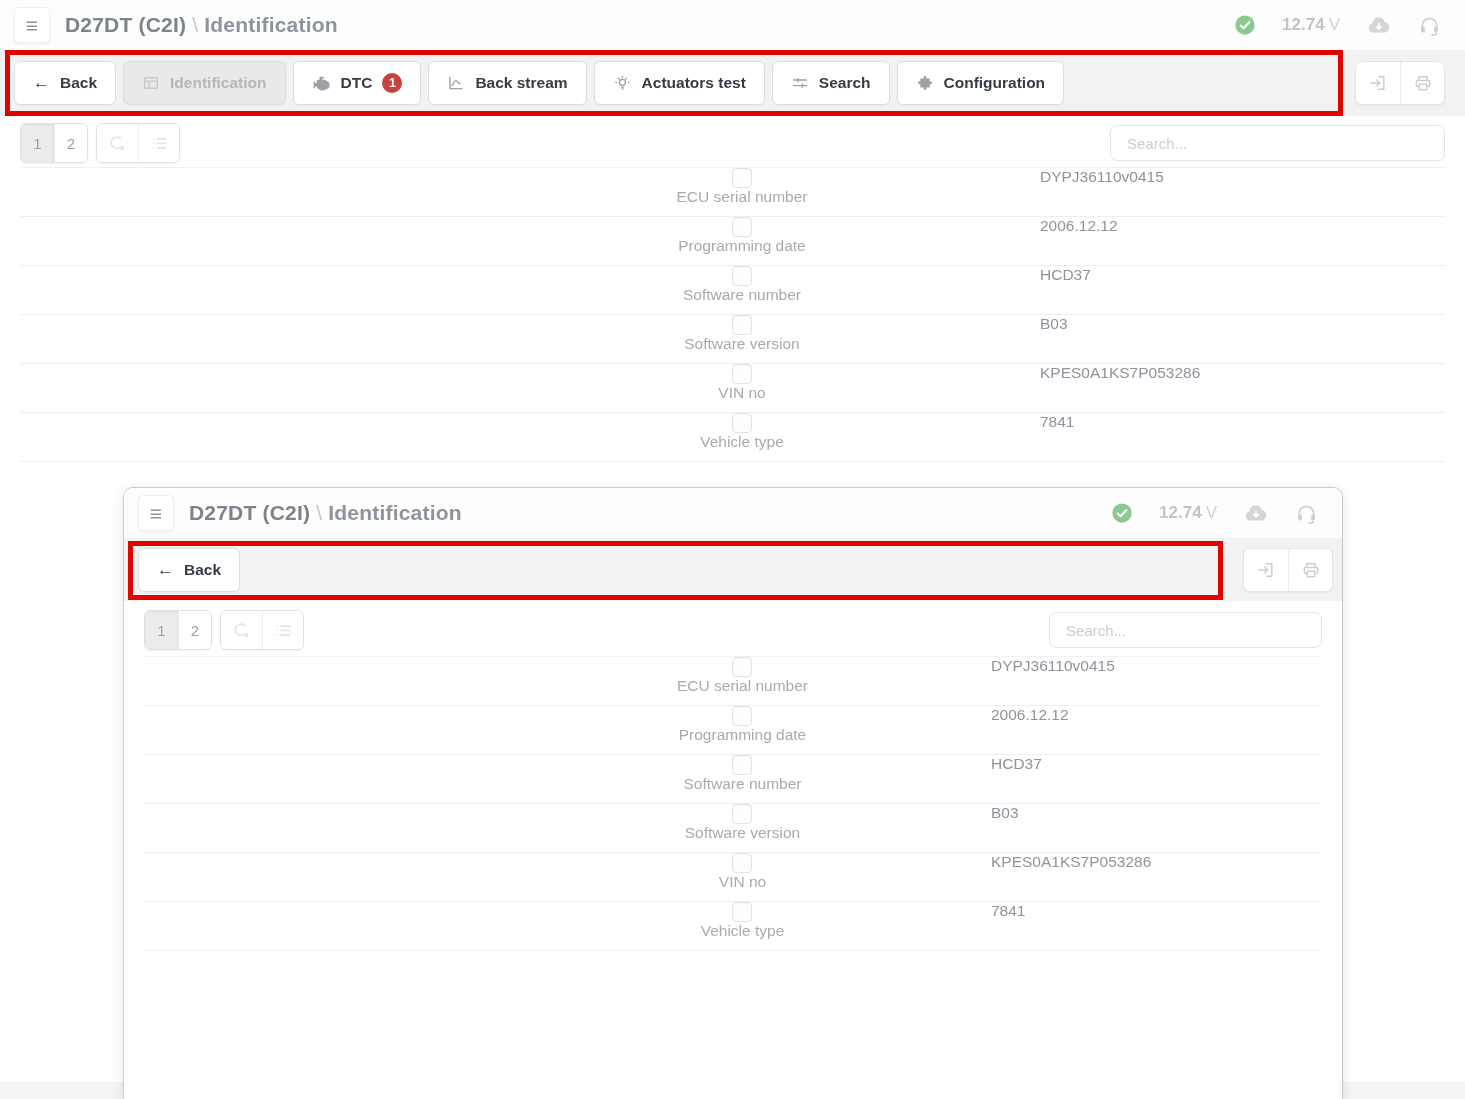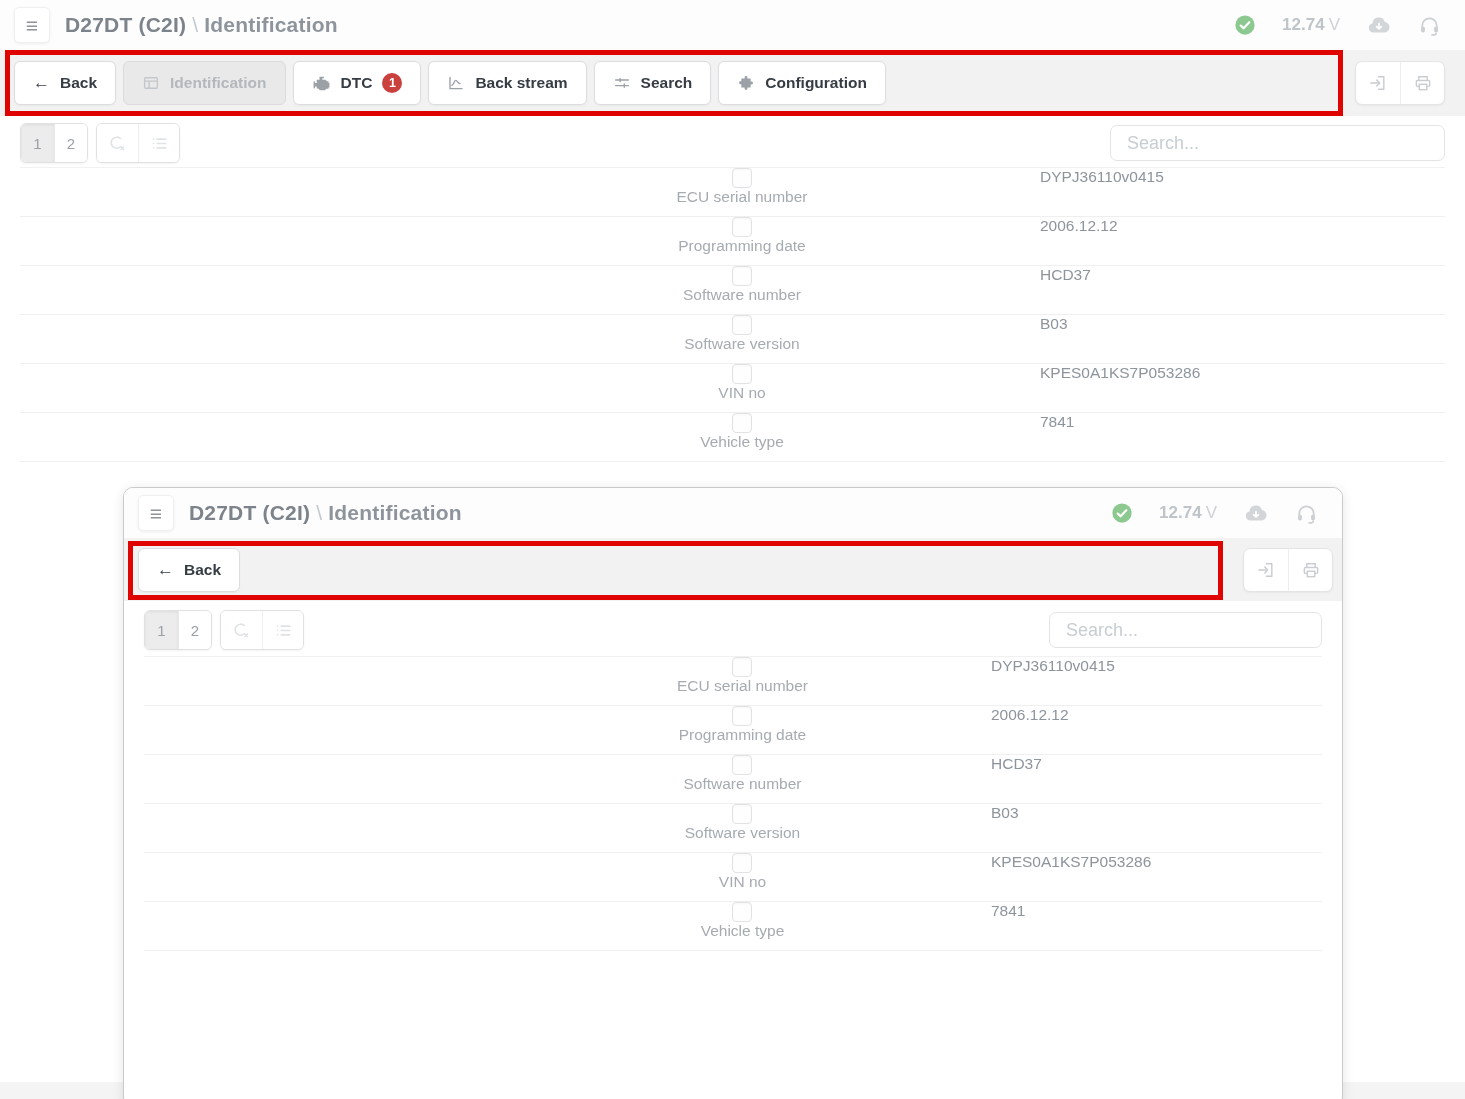--- a/index.html
+++ b/index.html
@@ -46,21 +46,21 @@
   .list-controls { height:51px; display:flex; align-items:center; padding:3px 20px 0; }
   .pager { display:flex; border:1px solid #e0e1e3; border-radius:6px; overflow:hidden; box-shadow:0 1px 2px rgba(0,0,0,.05); background:#fff; }
   .pager .pg { width:33px; height:38px; border:none; background:#fff; color:#9aa0a6; font-size:15px; font-family:inherit; cursor:pointer; }
   .pager .pg + .pg { border-left:1px solid #e8e9ea; }
   .pager .pg.active { background:#ececec; box-shadow:inset 0 1px 3px rgba(0,0,0,.07); }
   .pager.icon-group { margin-left:8px; }
   .pager .pgi { width:41px; height:38px; border:none; background:#fff; color:#e0e3e5; display:flex; align-items:center; justify-content:center; cursor:pointer; }
   .pager .pgi + .pgi { border-left:1px solid #efeff0; }
   .search {
     margin-left:auto; width:335px; height:36px; border:1px solid #e2e4e6; border-radius:7px;
-    padding:0 16px; font-size:18px; font-family:inherit; color:#6f767d; background:#fff; outline:none;
+    padding:0 16px; font-size:15px; font-family:inherit; color:#6f767d; background:#fff; outline:none;
   }
   .search::placeholder { color:#c8cdd2; }
   
   .id-table { margin:0 20px; border-top:1px solid #f1f1f2; }
   .row { height:49px; display:flex; align-items:center; border-bottom:1px solid #efeff0; position:relative;flex-direction:column; }
   .cb { width:20px; height:20px; border:1px solid #e1e2e4; border-radius:4px; background:#fefefe; margin-left:18px; box-shadow:inset 0 1px 2px rgba(0,0,0,.03); cursor:pointer; flex:none; }
   .lbl { margin-left:19px; font-size:15.5px; color:#a6abb1; }
   .val { position:absolute; left:1020px; font-size:15.5px; color:#8d949c; }
   
   .annotation { position:absolute; border:5px solid var(--annotation-red,#e00400); pointer-events:none; }
@@ -143,20 +143,30 @@
         <span class="badge">1</span>
       </button>
       <button class="tb-btn">
         <span class="ticon">
           <svg width="18" height="18" viewBox="0 0 24 24" fill="none" stroke="currentColor" stroke-width="1.8" stroke-linecap="round">
               <path d="M4 4.5V19.5h16"></path>
               <path d="M6.5 15c2.8 0 2.6-6.5 5.2-6.5 2.2 0 2.3 4.3 5.8 4.3"></path>
             </svg>
         </span>
         <span>Back stream</span>
+      </button>
+      <button class="tb-btn">
+        <span class="ticon">
+          <svg width="19" height="19" viewBox="0 0 24 24" fill="none" stroke="currentColor" stroke-width="1.7" stroke-linecap="round">
+              <circle cx="12" cy="10.5" r="3.8"></circle>
+              <path d="M10.7 16.5h2.6M11.2 18.8h1.6"></path>
+              <path d="M12 3.2v1.3M4.8 10.5H3.5M20.5 10.5h-1.3M6.9 5.4l.9.9M17.1 5.4l-.9.9"></path>
+            </svg>
+        </span>
+        <span>Actuators test</span>
       </button>
       <button class="tb-btn">
         <span class="ticon">
           <svg width="18" height="18" viewBox="0 0 24 24" fill="none" stroke="currentColor" stroke-width="1.8" stroke-linecap="round">
               <path d="M3.5 8h17M3.5 15.5h17"></path>
               <path d="M9.5 5.8v4.4M15 13.3v4.4"></path>
             </svg>
         </span>
         <span>Search</span>
       </button>

